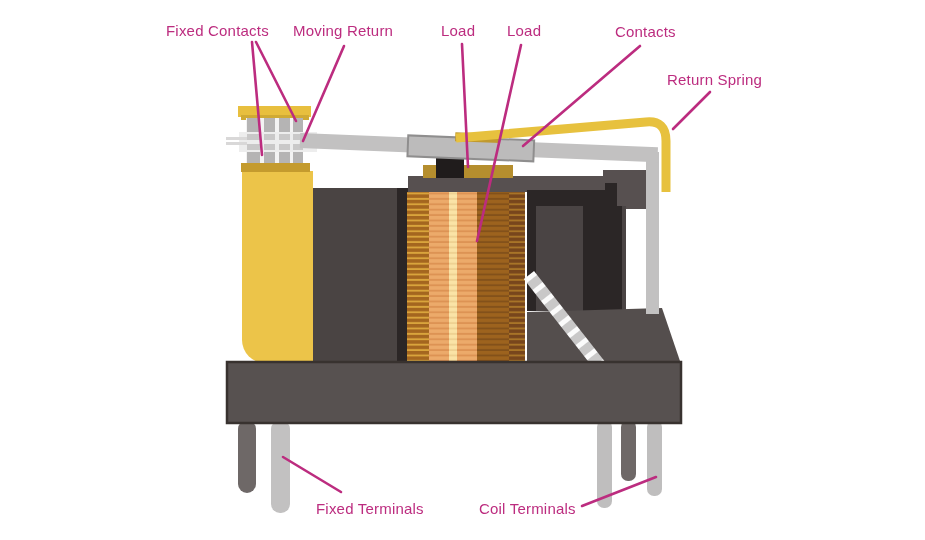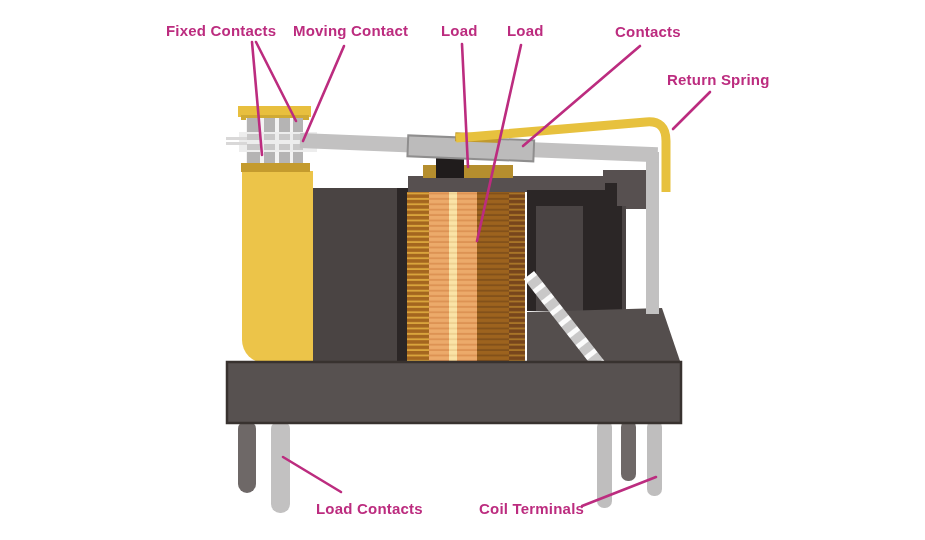--- a/index.html
+++ b/index.html
@@ -7,21 +7,21 @@
     position:relative;
     width:925px;height:540px;
     background:#ffffff;
     overflow:hidden;
     font-family:"Liberation Sans","DejaVu Sans",sans-serif;
   }
   #art{position:absolute;left:0;top:0;}
   .label{
     position:absolute;
     font-size:15px;
-    font-weight:700;
+    font-weight:400;
     letter-spacing:.2px;
     color:var(--magenta,#bc2c7f);
     white-space:nowrap;
     user-select:none;
   }
   .leader{
     stroke:var(--magenta,#bc2c7f);
     stroke-width:2.6;
     stroke-linecap:round;
     fill:none;
@@ -155,21 +155,21 @@
       <line class="leader" x1="462" y1="44" x2="468" y2="167"></line>
       <line class="leader" x1="521" y1="45" x2="477" y2="241"></line>
       <line class="leader" x1="640" y1="46" x2="523" y2="146"></line>
       <line class="leader" x1="710" y1="92" x2="673" y2="129"></line>
       <line class="leader" x1="283" y1="457" x2="341" y2="492"></line>
       <line class="leader" x1="582" y1="506" x2="656" y2="477"></line>
     </g>
   </svg>
 
   <div class="label" style="left:166px;top:22px">Fixed Contacts</div>
-  <div class="label" style="left:293px;top:22px">Moving Contact</div>
+  <div class="label" style="left:293px;top:22px">Moving Return</div>
   <div class="label" style="left:441px;top:22px">Load</div>
   <div class="label" style="left:507px;top:22px">Load</div>
   <div class="label" style="left:615px;top:23px">Contacts</div>
   <div class="label" style="left:667px;top:71px">Return Spring</div>
-  <div class="label" style="left:316px;top:500px">Load Contacts</div>
+  <div class="label" style="left:316px;top:500px">Fixed Terminals</div>
   <div class="label" style="left:479px;top:500px">Coil Terminals</div>
 
 </div>
 
 </body></html>

